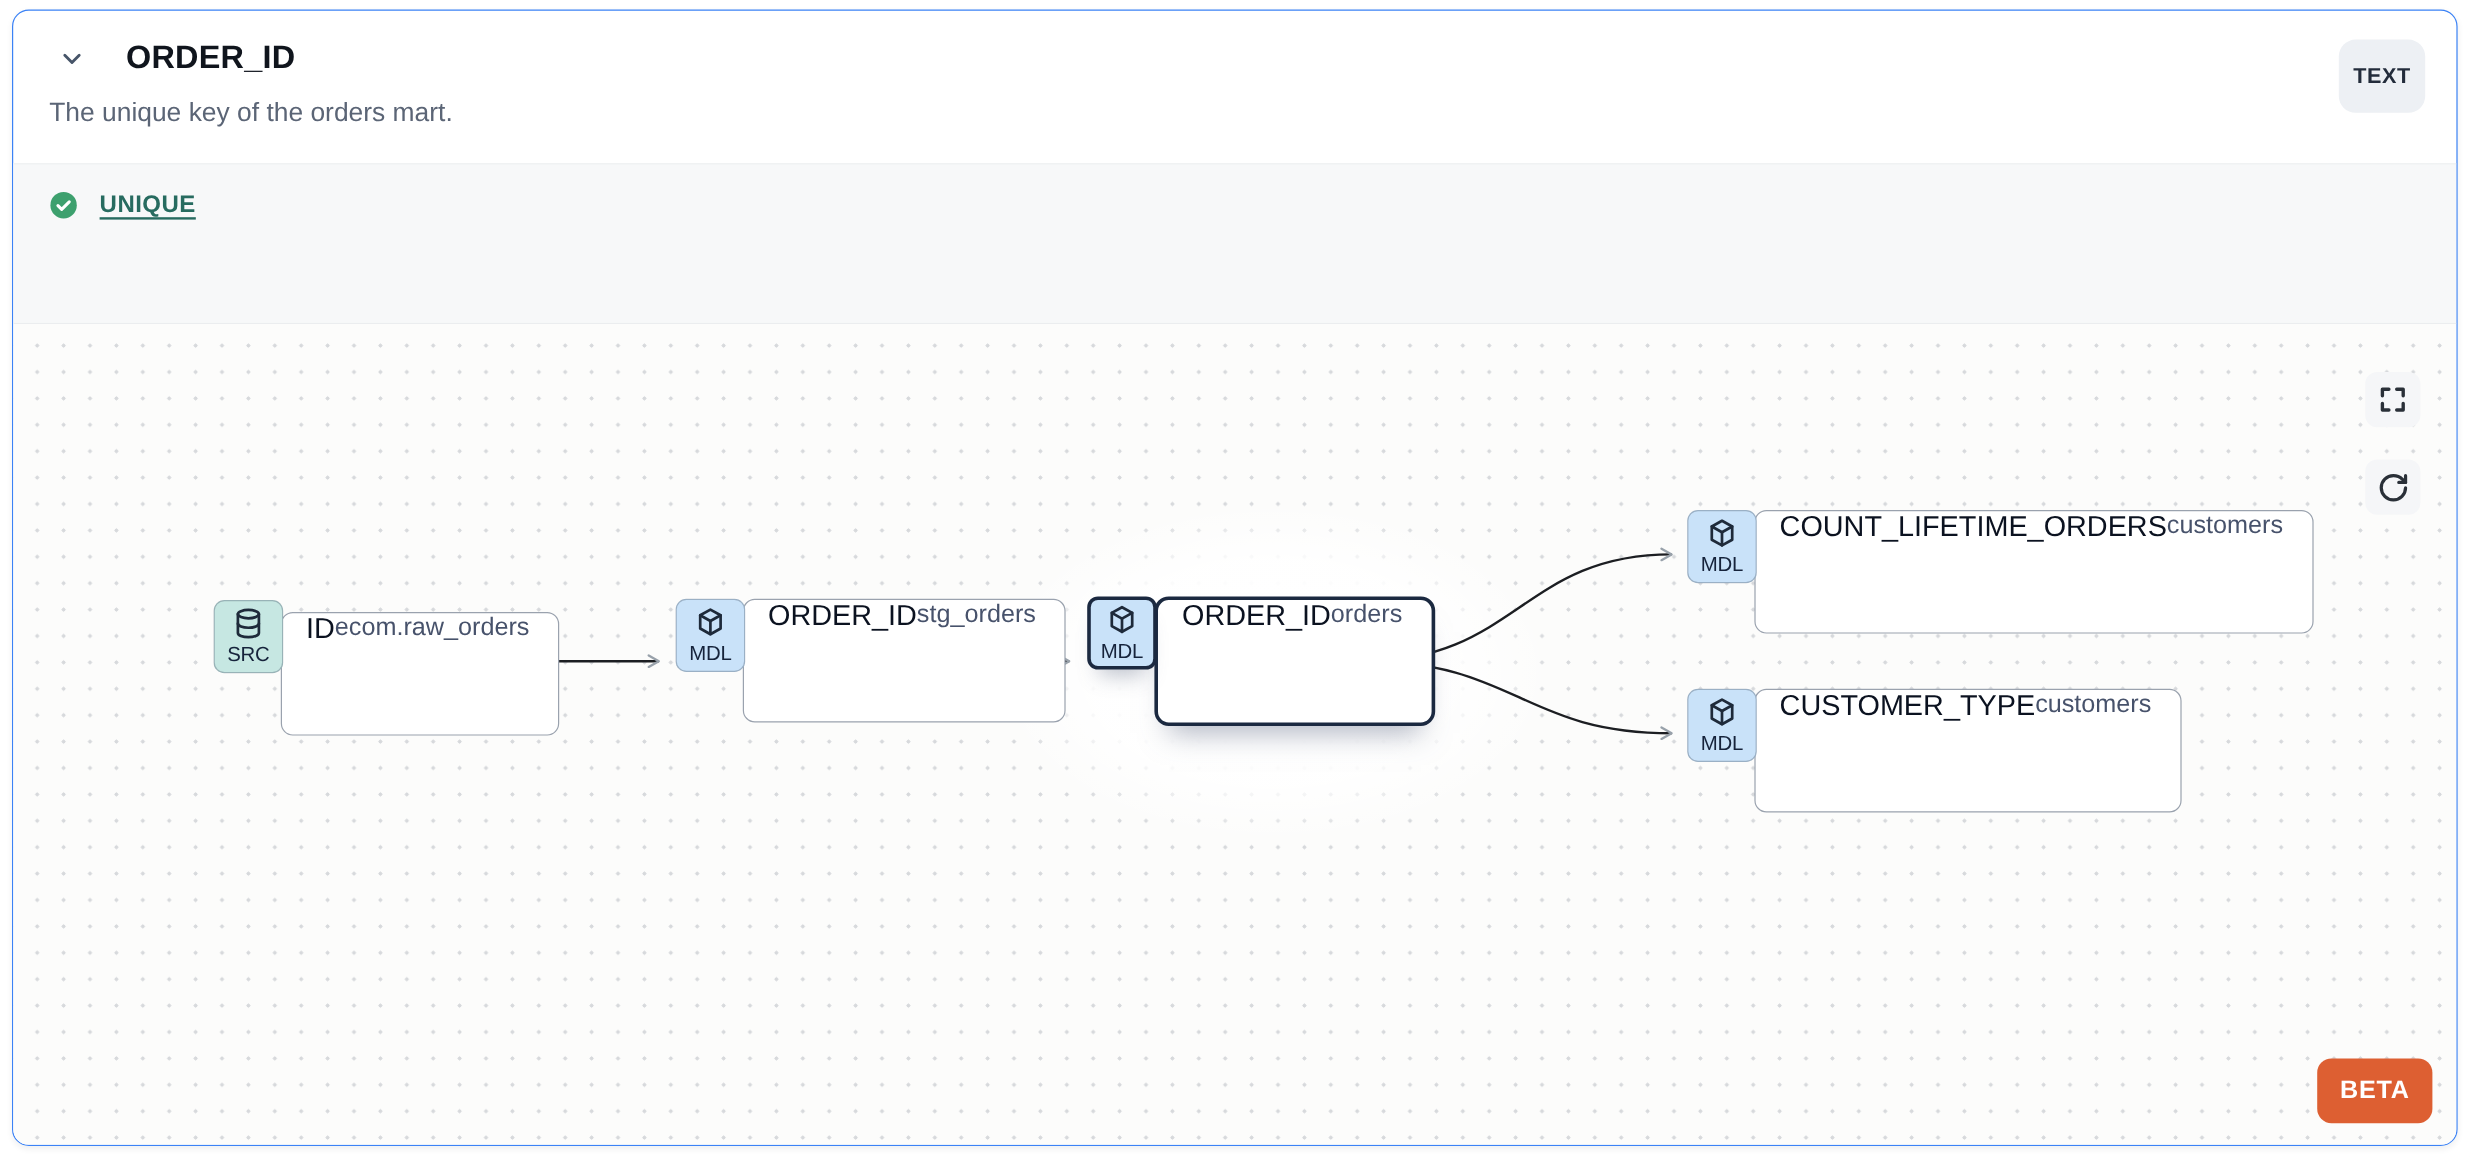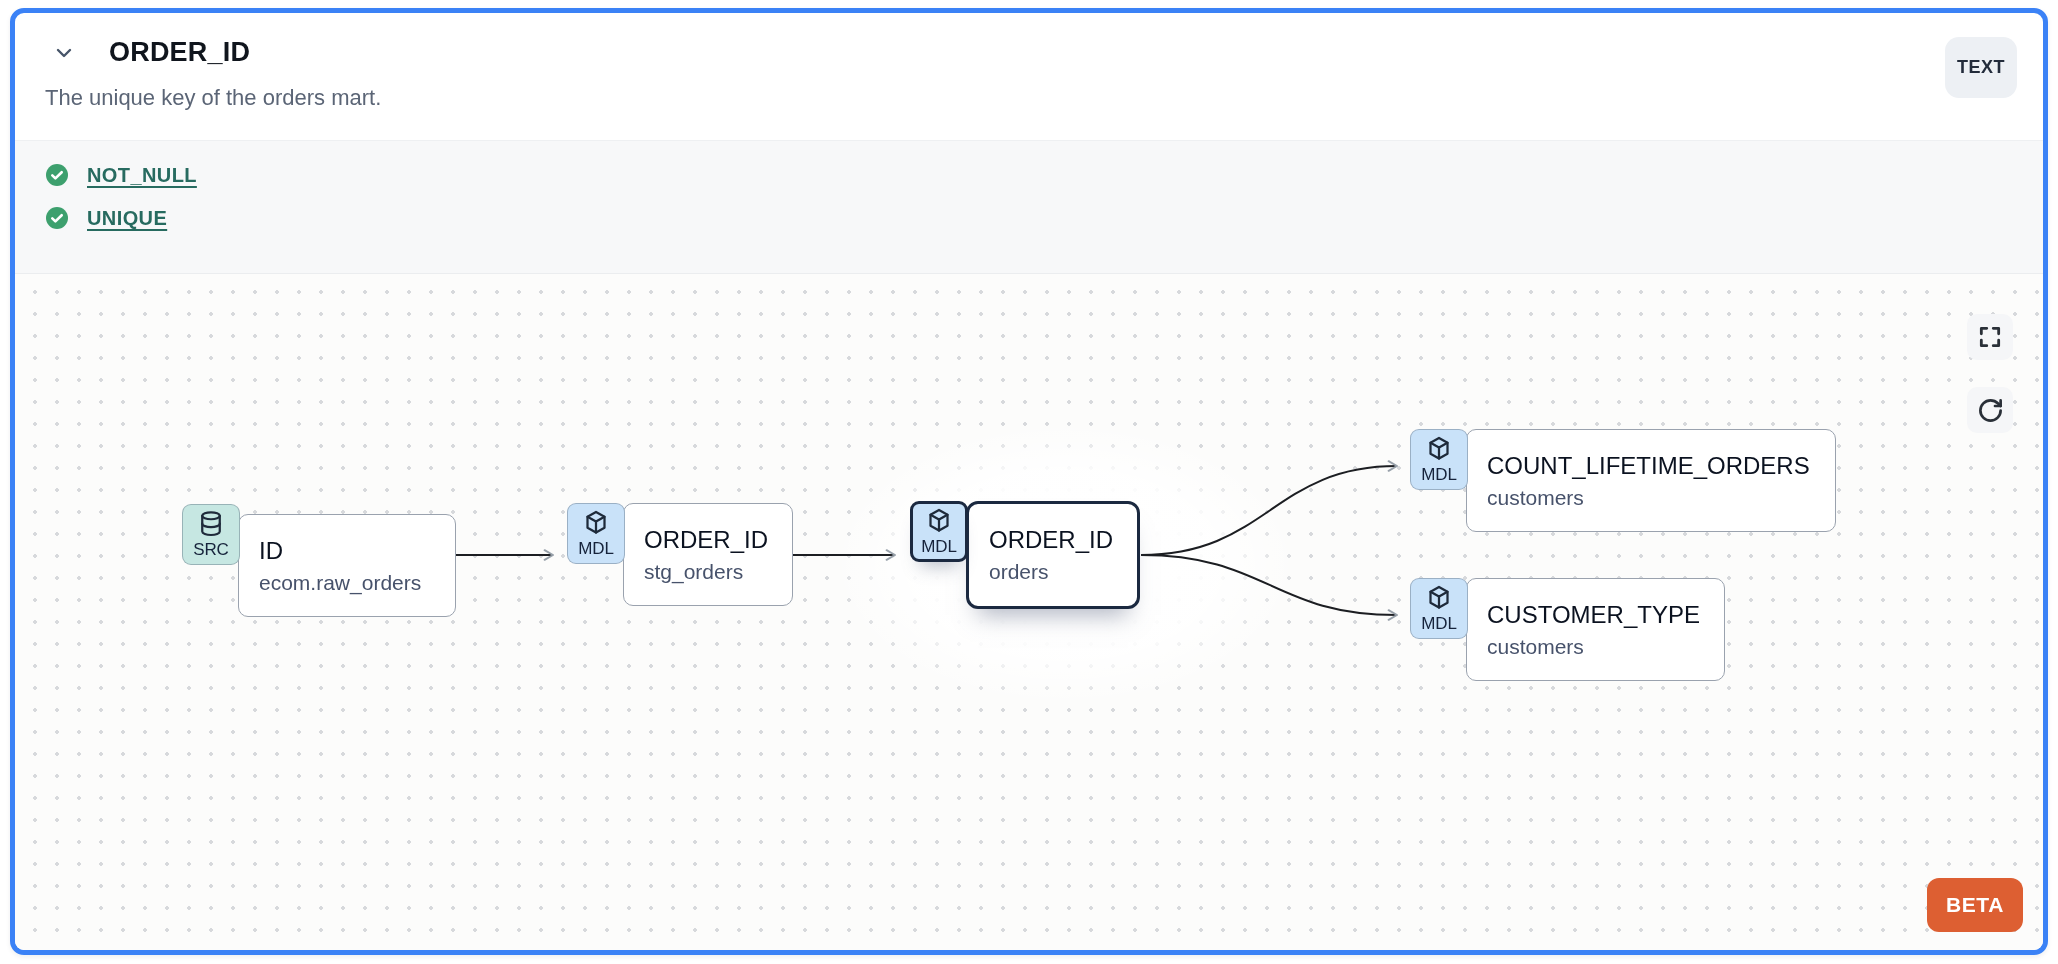--- a/index.html
+++ b/index.html
@@ -1,21 +1,21 @@
 <!DOCTYPE html>
 <html><head>
 <meta charset="utf-8">
 <style>
   * { box-sizing: border-box; margin: 0; padding: 0; }
   html,body { width: 2058px; height: 964px; background:#ffffff;
     font-family: "Liberation Sans", sans-serif; }
 
   .panel {
     position:absolute; left:10px; top:8px; width:2038px; height:947px;
-    background:#ffffff; border:5px solid #3b82f6; border-radius:14px;
+    background:#ffffff; border:1px solid #3b82f6; border-radius:14px;
     box-shadow:0 2px 5px rgba(15,23,42,.07); overflow:hidden;
     display:flex; flex-direction:column;
   }
 
   
   .header { position:relative; height:127px; padding:24px 26px 0 30px; flex:none; }
   .title-row { display:flex; align-items:center; }
   .chev-btn { background:none; border:none; cursor:pointer; width:30px; height:30px;
     display:flex; align-items:center; justify-content:center; margin-left:4px; }
   .page-title { font-size:27px; font-weight:700; color:#10151d; margin-left:30px; letter-spacing:.2px; }
@@ -41,21 +41,21 @@
     background:radial-gradient(ellipse at center, #ffffff 28%, rgba(255,255,255,.88) 48%, rgba(255,255,255,0) 72%); }
 
   .node { position:absolute; display:flex; align-items:flex-start; z-index:3; cursor:pointer; }
   .badge { width:58px; height:61px; border-radius:9px; border:1px solid rgba(78,94,114,.38);
     display:flex; flex-direction:column; align-items:center; justify-content:center; gap:1px;
     z-index:2; flex:none; }
   .badge.src { background:#c6e7e2; }
   .badge.mdl { background:#c9e2f9; }
   .badge-label { font-size:17px; font-weight:500; color:#16233b; letter-spacing:-.2px; }
   .card { margin-left:-2px; min-height:103px; background:#ffffff; border:1px solid #9aa2ae;
-    border-radius:10px; padding:0 24px 0 20px; display:flex; flex-direction:column;
+    border-radius:10px; padding:0 24px 0 20px; display:flex; flex-direction:row;
     justify-content:center; white-space:nowrap; z-index:1; }
   .node-title { font-size:24px; font-weight:500; color:#0b1220; margin-bottom:6px; }
   .node-sub { font-size:21px; color:#47526b; }
 
   .n1{left:167px; top:230px;} .n1 .card{min-width:218px;margin-top:10px;}
   .n2{left:552px; top:229px;} .n2 .card{min-width:165px;}
   .n3{left:895px; top:227px;} .n3 .card{min-width:171px;}
   .n4{left:1395px; top:155px;} .n4 .card{min-width:370px;}
   .n5{left:1395px; top:304px;} .n5 .card{min-width:257px;}
 
@@ -85,27 +85,20 @@
             <path d="M6 9l6 6 6-6"></path>
           </svg>
       </button>
       <div class="page-title">ORDER_ID</div>
     </div>
     <div class="type-badge">TEXT</div>
     <div class="desc">The unique key of the orders mart.</div>
   </div>
 
   <div class="tests">
-    <div class="test-row">
-      <svg class="check" viewBox="0 0 24 24">
-          <circle cx="12" cy="12" r="11" fill="#3da06e"></circle>
-          <polyline points="7.3 12.4 10.4 15.4 16.7 9.2" fill="none" stroke="#ffffff" stroke-width="2.6" stroke-linecap="round" stroke-linejoin="round"></polyline>
-        </svg>
-      <a class="test-link">NOT_NULL</a>
-    </div>
     <div class="test-row">
       <svg class="check" viewBox="0 0 24 24">
           <circle cx="12" cy="12" r="11" fill="#3da06e"></circle>
           <polyline points="7.3 12.4 10.4 15.4 16.7 9.2" fill="none" stroke="#ffffff" stroke-width="2.6" stroke-linecap="round" stroke-linejoin="round"></polyline>
         </svg>
       <a class="test-link">UNIQUE</a>
     </div>
   </div>
 
   <div class="canvas">

